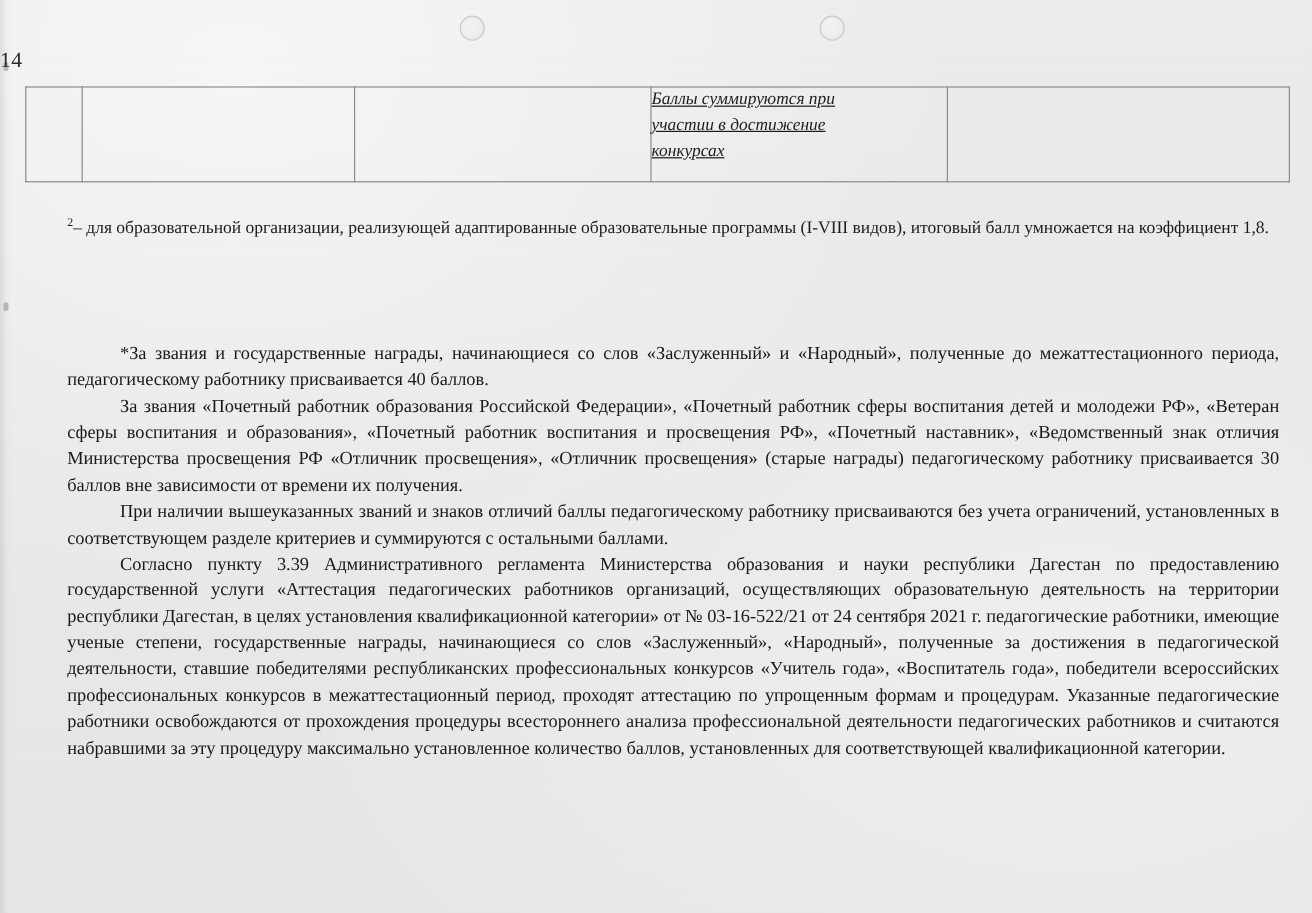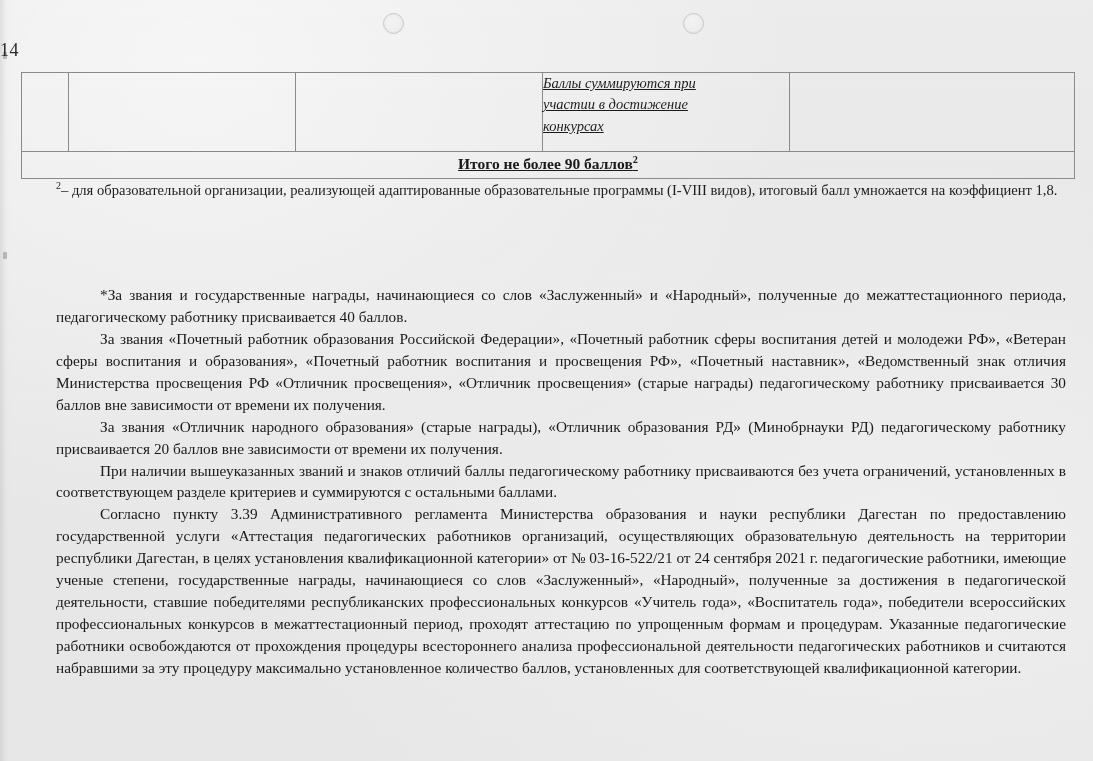--- a/index.html
+++ b/index.html
@@ -177,33 +177,29 @@
           <td class="col-no cell-empty"></td>
           <td class="col-crit cell-empty"></td>
           <td class="col-ind cell-empty"></td>
           <td class="col-score cell-note">
             <span class="note-line">Баллы   суммируются   при</span>
             <span class="note-line">участии     в     достижение</span>
             <span class="note-line">конкурсах</span>
           </td>
           <td class="col-docs cell-empty"></td>
         </tr>
-        <tr class="total-row">
-          <td colspan="5"><span>Итого не более 90 баллов</span><sup>2</sup></td>
-        </tr>
       </tbody>
     </table>
   </div>
 
   <div id="footnotes">
     <p class="footnote"><span class="fn-mark">2</span><span>– для образовательной организации, реализующей адаптированные образовательные программы (I-VIII видов), итоговый балл умножается на коэффициент 1,8.</span></p>
   </div>
 
   <div id="body-text">
     <p>*За звания и государственные награды, начинающиеся со слов «Заслуженный» и «Народный», полученные до межаттестационного периода, педагогическому работнику присваивается 40 баллов.</p>
     <p>За звания «Почетный работник образования Российской Федерации», «Почетный работник сферы воспитания детей и молодежи РФ», «Ветеран сферы воспитания и образования», «Почетный работник воспитания и просвещения РФ», «Почетный наставник», «Ведомственный знак отличия Министерства просвещения РФ «Отличник просвещения», «Отличник просвещения» (старые награды) педагогическому работнику присваивается 30 баллов вне зависимости от времени их получения.</p>
-    <p>За звания «Отличник народного образования» (старые награды), «Отличник образования РД» (Минобрнауки РД) педагогическому работнику присваивается 20 баллов вне зависимости от времени их получения.</p>
     <p>При наличии вышеуказанных званий и знаков отличий баллы педагогическому работнику присваиваются без учета ограничений, установленных в соответствующем разделе критериев и суммируются с остальными баллами.</p>
     <p>Согласно пункту 3.39 Административного регламента Министерства образования и науки республики Дагестан по предоставлению государственной услуги «Аттестация педагогических работников организаций, осуществляющих образовательную деятельность на территории республики Дагестан, в целях установления квалификационной категории» от № 03-16-522/21 от 24 сентября 2021 г. педагогические работники, имеющие ученые степени, государственные награды, начинающиеся со слов «Заслуженный», «Народный», полученные за достижения в педагогической деятельности, ставшие победителями республиканских профессиональных конкурсов «Учитель года», «Воспитатель года», победители всероссийских профессиональных конкурсов в межаттестационный период, проходят аттестацию по упрощенным формам и процедурам. Указанные педагогические работники освобождаются от прохождения процедуры всестороннего анализа профессиональной деятельности педагогических работников и считаются набравшими за эту процедуру максимально установленное количество баллов, установленных для соответствующей квалификационной категории.</p>
   </div>
 
   <div id="scan-noise"></div>
 </div>
 
 </body></html>

